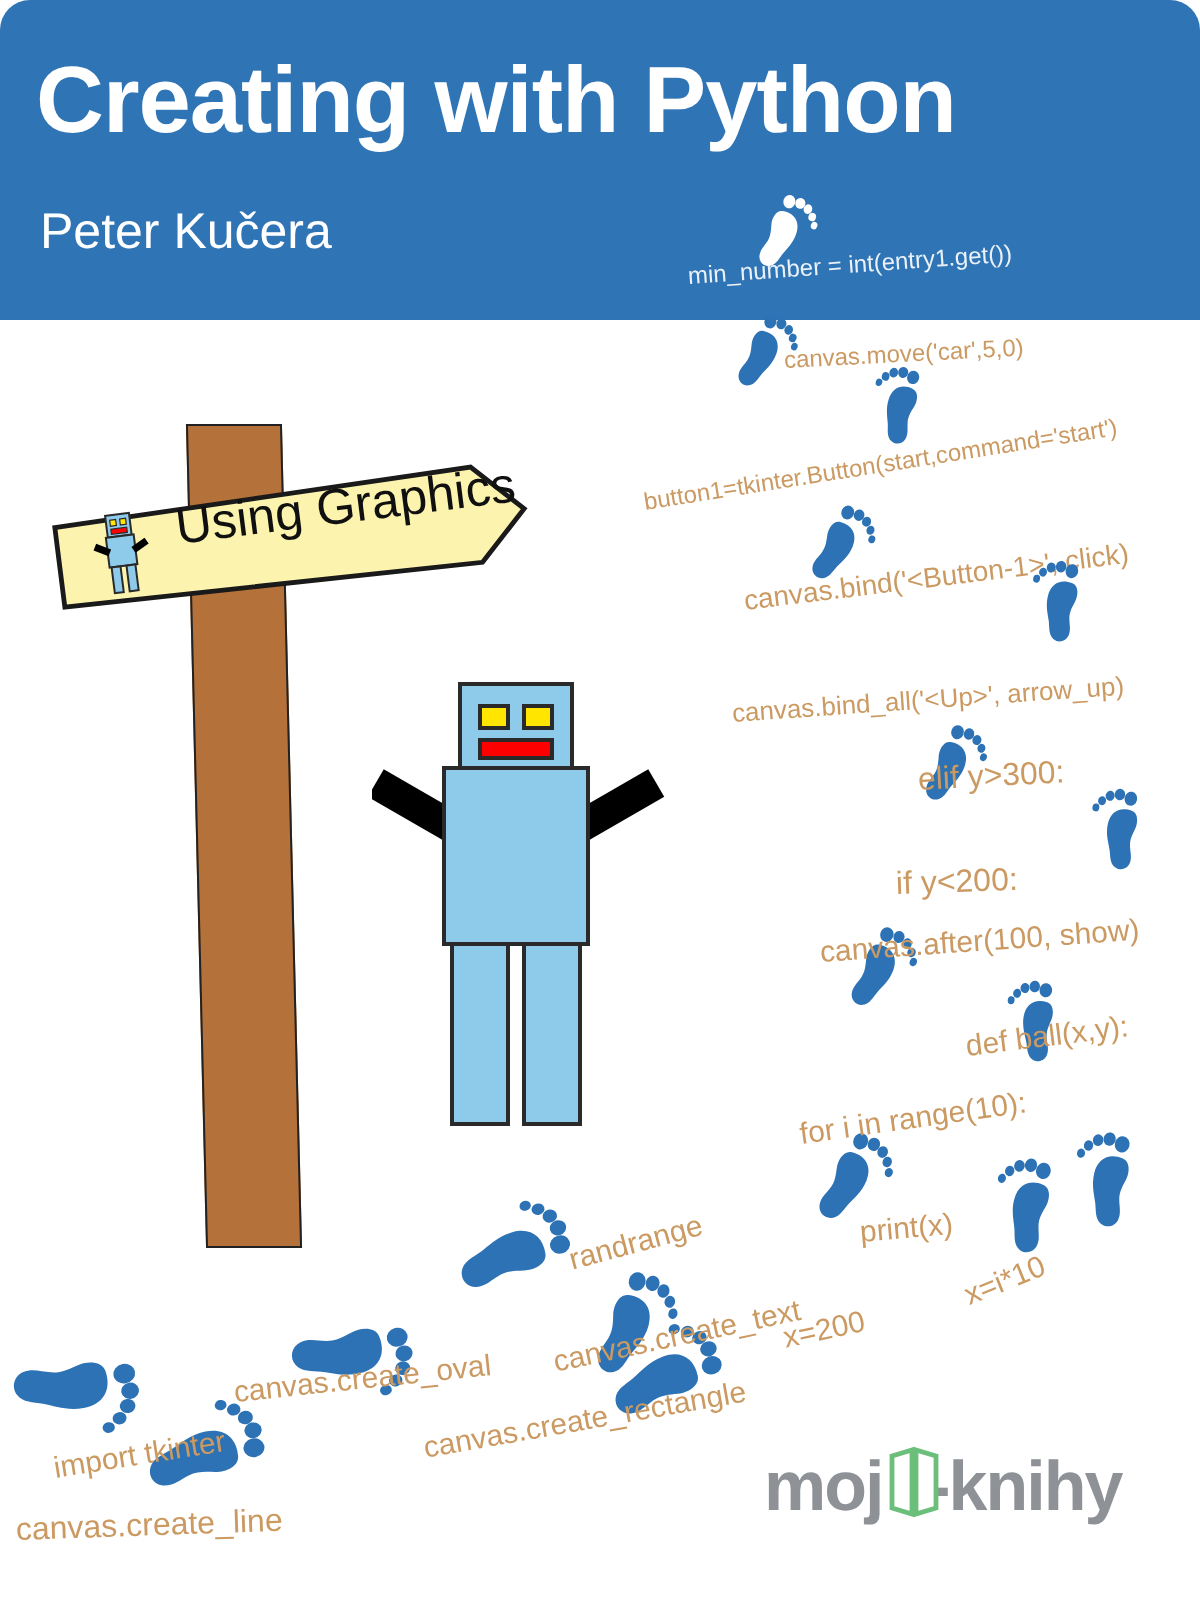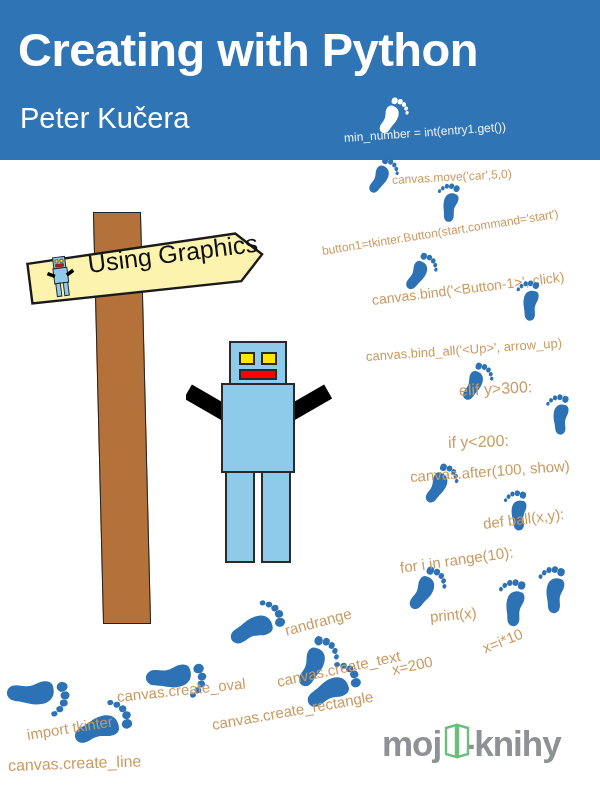--- a/index.html
+++ b/index.html
@@ -7,20 +7,21 @@
     padding: 0;
     background: #ffffff;
   }
   #cover {
     position: relative;
     width: 600px;
     height: 800px;
     background: #ffffff;
     overflow: hidden;
     font-family: "Liberation Sans", sans-serif;
+    border-radius: 15px;
   }
 
   
   #header-banner {
     position: absolute;
     left: 0; top: 0;
     width: 600px; height: 160px;
     background: #2f74b5;
   }
   #book-title {
@@ -29,21 +30,21 @@
     color: #ffffff;
     font-size: 47px;
     font-weight: bold;
     letter-spacing: -0.5px;
     white-space: nowrap;
   }
   #book-author {
     position: absolute;
     left: 20px; top: 102px;
     color: #ffffff;
-    font-size: 29px;
+    font-size: 25px;
     font-weight: normal;
     white-space: nowrap;
   }
 
   
   #signpost-pole {
     position: absolute;
     left: 98px; top: 212px;
     width: 48px; height: 412px;
     background: #b4713a;

